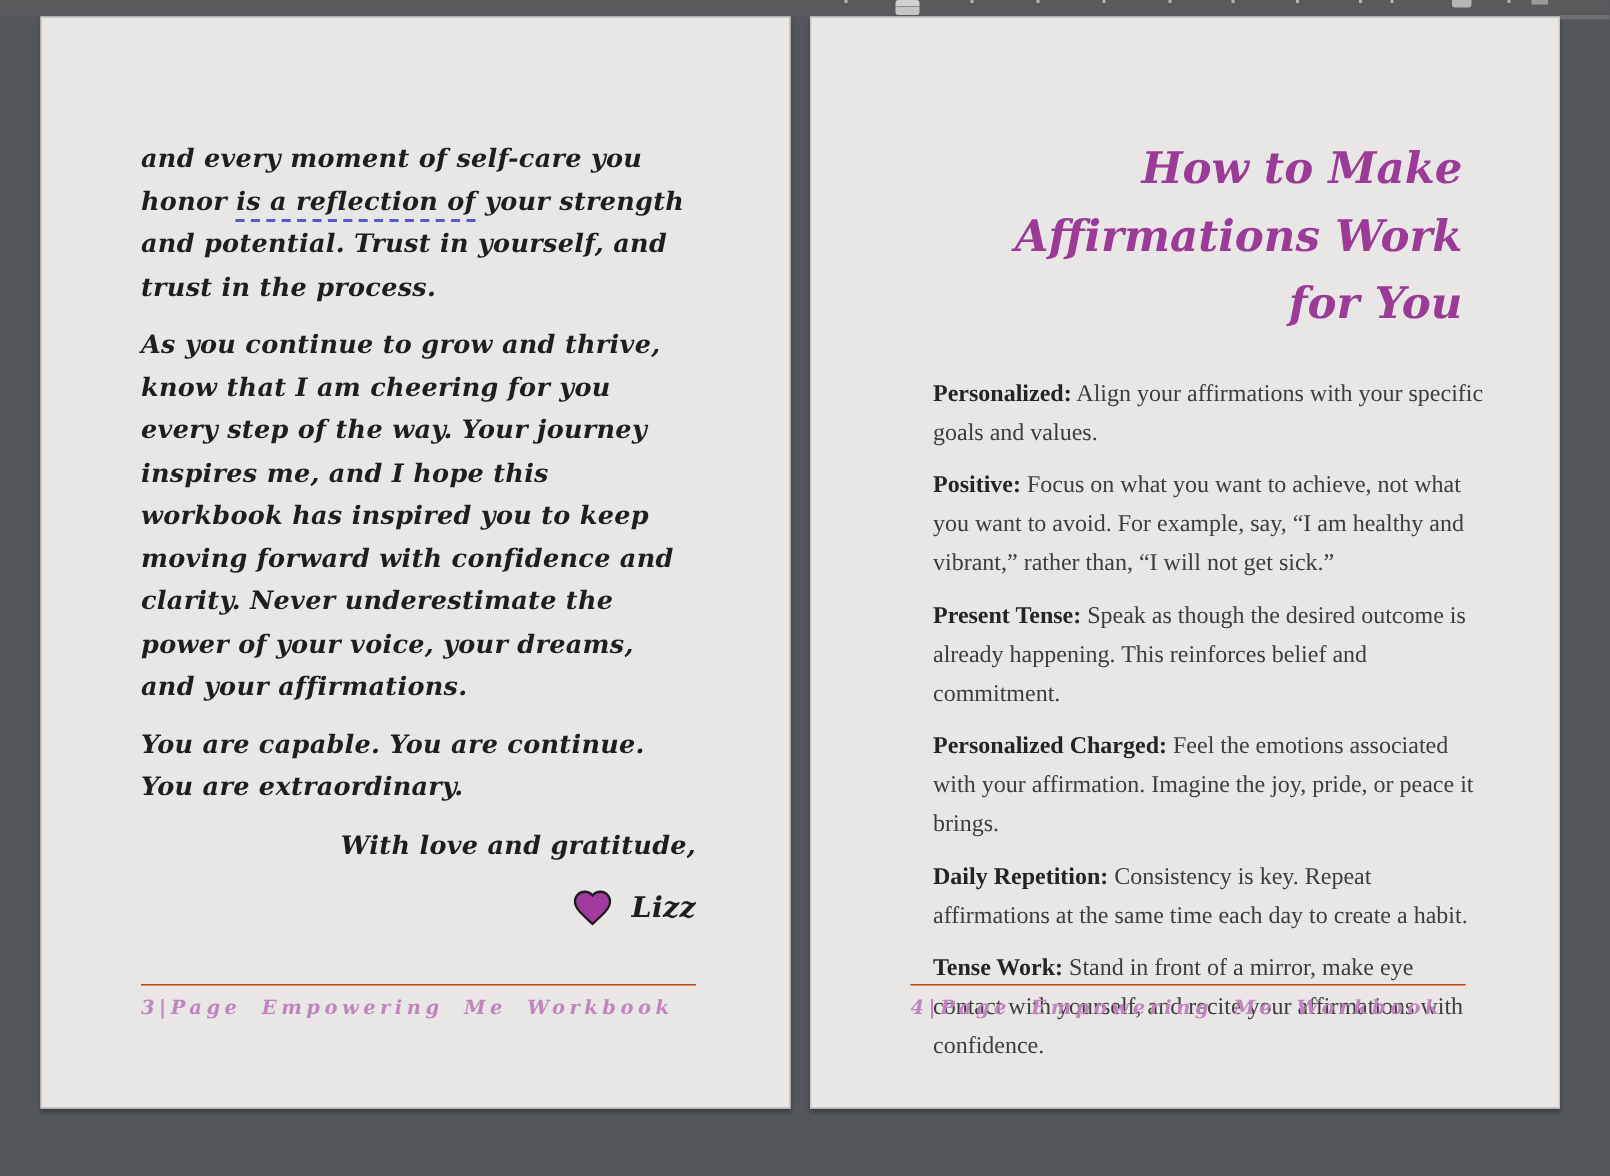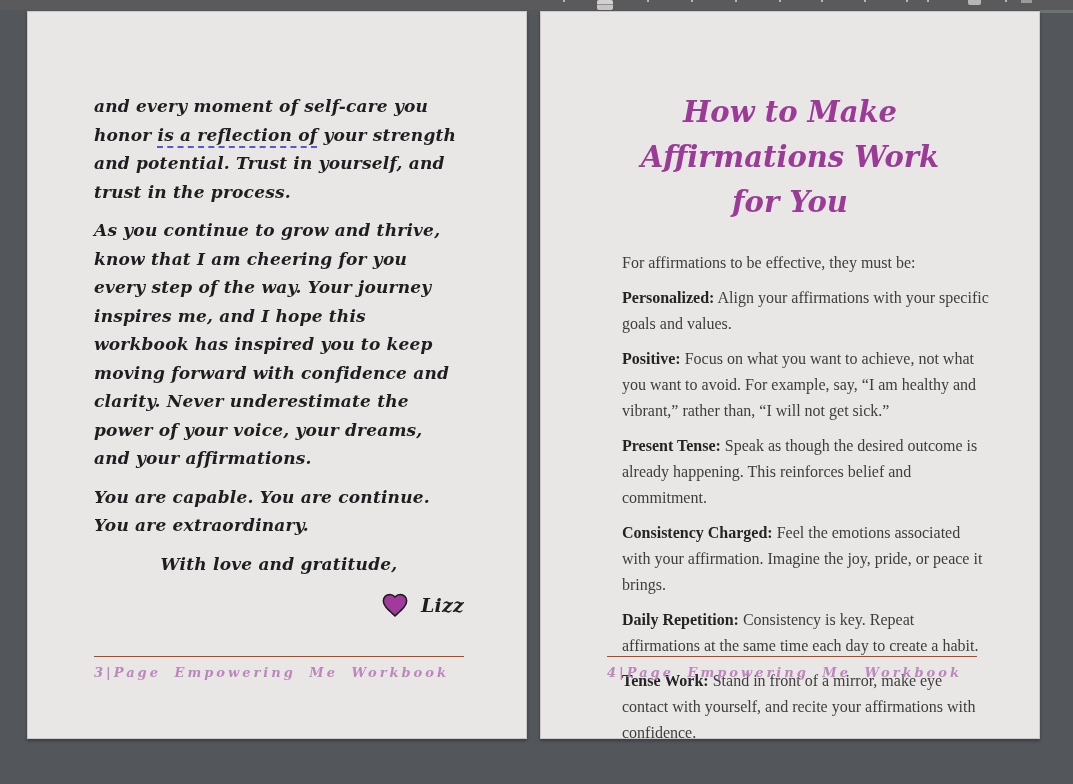--- a/index.html
+++ b/index.html
@@ -48,21 +48,21 @@
   .left-content{
     position:absolute;top:0;left:0;right:0;
     padding:80px 62px 0 66px;
     font-size:17px;line-height:28.5px;letter-spacing:.2px;
   }
   .left-content p{margin:0 0 10px 0;}
   .grammar-mark{
     border-bottom:2px dashed #5656d6;
     padding-bottom:1px;
   }
-  .closing{text-align:center;margin-top:19px;font-style:italic;}
+  .closing{text-align:right;margin-top:19px;font-style:italic;}
   .sig-row{
     display:flex;justify-content:flex-end;align-items:center;
     gap:12px;margin-top:12px;font-size:19px;
   }
   .heart{width:28px;height:30px;flex:0 0 auto;}
 
   
   .footer{
     position:absolute;left:66px;right:62px;bottom:58px;
     border-top:1px solid #c2410c;
@@ -74,21 +74,21 @@
 
   
   .right-content{
     position:absolute;top:0;left:0;right:0;
     padding:78px 47px 0 81px;
   }
   .doc-title{
     position:relative;left:-17px;
     font-family:"DejaVu Serif", serif;font-style:italic;font-weight:700;
     color:#9c3a98;font-size:29px;line-height:45px;
-    text-align:center;margin:0 0 25px 0;
+    text-align:right;margin:0 0 25px 0;
   }
   .serif{
     font-family:"Liberation Serif", serif;
     color:#3d3d3d;font-size:16px;line-height:26px;
   }
   .serif p{margin:0 0 9px 0;}
   .serif strong{color:#242424;font-weight:700;}
 </style>
 </head>
 <body>
@@ -126,23 +126,22 @@
   <div class="footer">3|Page Empowering Me Workbook</div>
 </div>
 
 <div class="page page-right">
   <div class="right-content">
     <h1 class="doc-title">
       <span>How to Make Affirmations Work</span><br>
       <span>for You</span>
     </h1>
     <div class="serif">
-      <p>For affirmations to be effective, they must be:</p>
       <p><strong>Personalized:</strong> <span>Align your affirmations with your specific goals and values.</span></p>
       <p><strong>Positive:</strong> <span>Focus on what you want to achieve, not what you want to avoid. For example, say, “I am healthy and vibrant,” rather than, “I will not get sick.”</span></p>
       <p><strong>Present Tense:</strong> <span>Speak as though the desired outcome is already happening. This reinforces belief and commitment.</span></p>
-      <p><strong>Consistency Charged:</strong> <span>Feel the emotions associated with your affirmation. Imagine the joy, pride, or peace it brings.</span></p>
+      <p><strong>Personalized Charged:</strong> <span>Feel the emotions associated with your affirmation. Imagine the joy, pride, or peace it brings.</span></p>
       <p><strong>Daily Repetition:</strong> <span>Consistency is key. Repeat affirmations at the same time each day to create a habit.</span></p>
       <p><strong>Tense Work:</strong> <span>Stand in front of a mirror, make eye contact with yourself, and recite your affirmations with confidence.</span></p>
     </div>
   </div>
   <div class="footer">4|Page Empowering Me Workbook</div>
 </div>
 
 </body></html>

